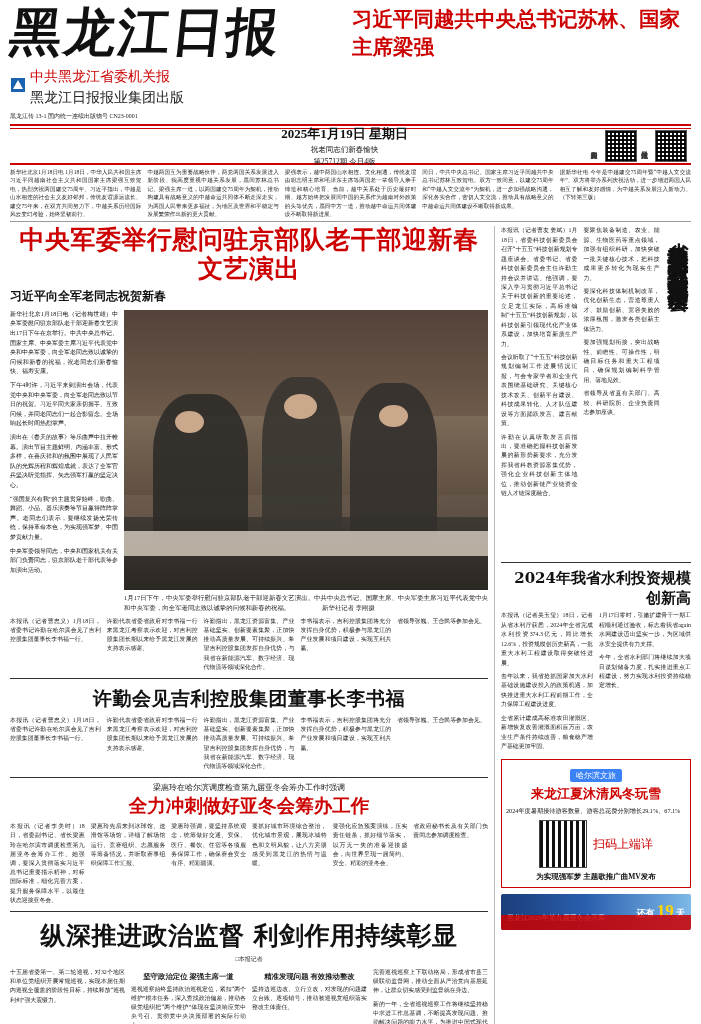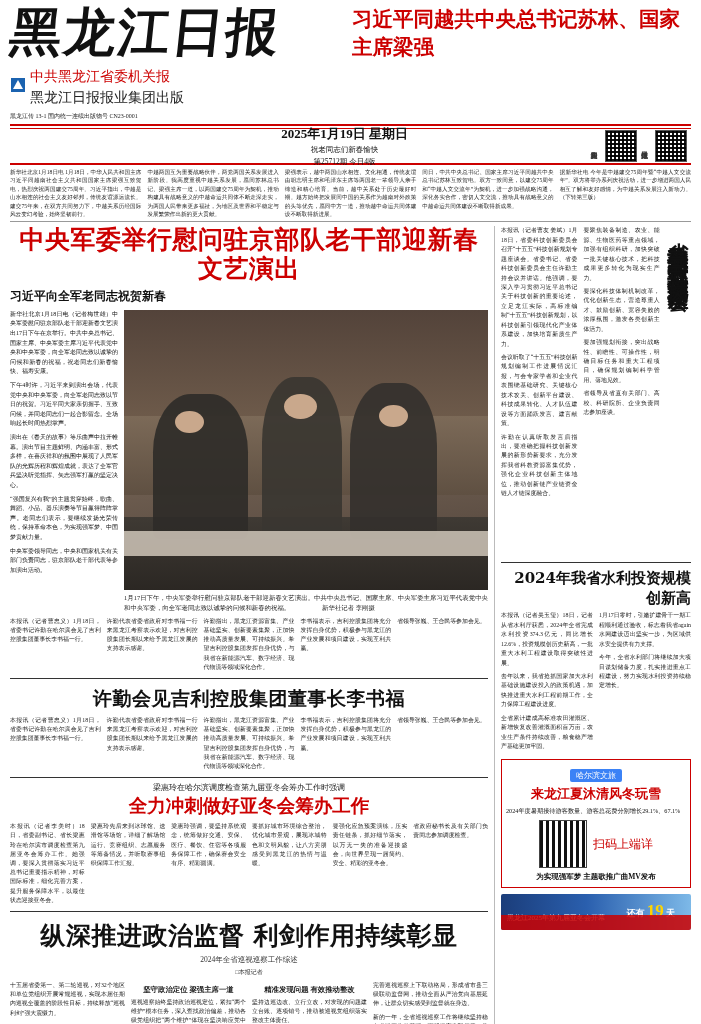--- a/index.html
+++ b/index.html
@@ -78,21 +78,21 @@
   .promo-qr{display:flex;justify-content:center;align-items:center;gap:6px;margin-top:4px;}
   .promo-qr .q{width:46px;height:46px;background:
      repeating-linear-gradient(90deg,#111 0 3px,#fff 3px 6px),
      repeating-linear-gradient(0deg,#111 0 3px,transparent 3px 6px);border:1px solid #444;}
   .promo-qr .lbl{font-size:12px;color:#c00;}
   .promo-cap{font-size:7.5px;text-align:center;margin-top:4px;font-weight:bold;line-height:1.4;}
 
   
   .banner{margin-top:6px;height:36px;background:linear-gradient(90deg,#1b3d7a 0%,#2a5fae 45%,#7db9e8 100%);position:relative;border-radius:2px;overflow:hidden;}
   .banner .bt{position:absolute;left:6px;top:9px;color:#fff;font-size:7px;margin-top:10px;}
-  .banner .cd{position:absolute;right:16px;top:7px;color:#fff;font-weight:bold;font-size:9px;}
+  .banner .cd{position:absolute;right:6px;top:7px;color:#fff;font-weight:bold;font-size:9px;}
   .banner .num{color:#ffd400;font-size:17px;font-weight:bold;}
   .banner .ribbon{position:absolute;left:0;right:0;bottom:0;height:15px;background:#c00;opacity:.85;}
   .byline{font-size:6px;text-align:center;color:#333;margin:3px 0;}
   .subh{font-size:7.4px;font-weight:bold;text-align:center;margin:3px 0 2px;}
 </style>
 </head>
 <body>
 
 <div class="page">
 
@@ -205,21 +205,20 @@
         <div class="c">梁惠玲先后来到冰球馆、速滑馆等场馆，详细了解场馆运行、竞赛组织、志愿服务等筹备情况，并听取赛事组织保障工作汇报。</div>
         <div class="c">梁惠玲强调，要坚持系统观念，统筹做好交通、安保、医疗、餐饮、住宿等各项服务保障工作，确保赛会安全有序、精彩圆满。</div>
         <div class="c">要抓好城市环境综合整治，优化城市景观，展现冰城特色和文明风貌，让八方宾朋感受到黑龙江的热情与温暖。</div>
         <div class="c">要强化应急预案演练，压实责任链条，抓好细节落实，以万无一失的准备迎接盛会，向世界呈现一届简约、安全、精彩的亚冬会。</div>
         <div class="c">省政府秘书长及有关部门负责同志参加调度检查。</div>
       </div>
 
       <div class="rule"></div>
 
       <div class="h2-blk" style="font-size:25px">纵深推进政治监督  利剑作用持续彰显</div>
-      <div class="byline" style="font-size:7.5px">2024年全省巡视巡察工作综述</div>
       <div class="byline">□本报记者</div>
       <div class="cols4">
         <div class="c">
           <div>十五届省委第一、第二轮巡视，对32个地区和单位党组织开展常规巡视，实现本届任期内巡视全覆盖的阶段性目标，持续释放“巡视利剑”强大震慑力。</div>
 
         </div>
         <div class="c">
           <div class="subh">坚守政治定位  梁强主席一道</div>
           <div>巡视巡察始终坚持政治巡视定位，紧扣“两个维护”根本任务，深入查找政治偏差，推动各级党组织把“两个维护”体现在坚决响应党中央号召、贯彻党中央决策部署的实际行动上。</div>
 

